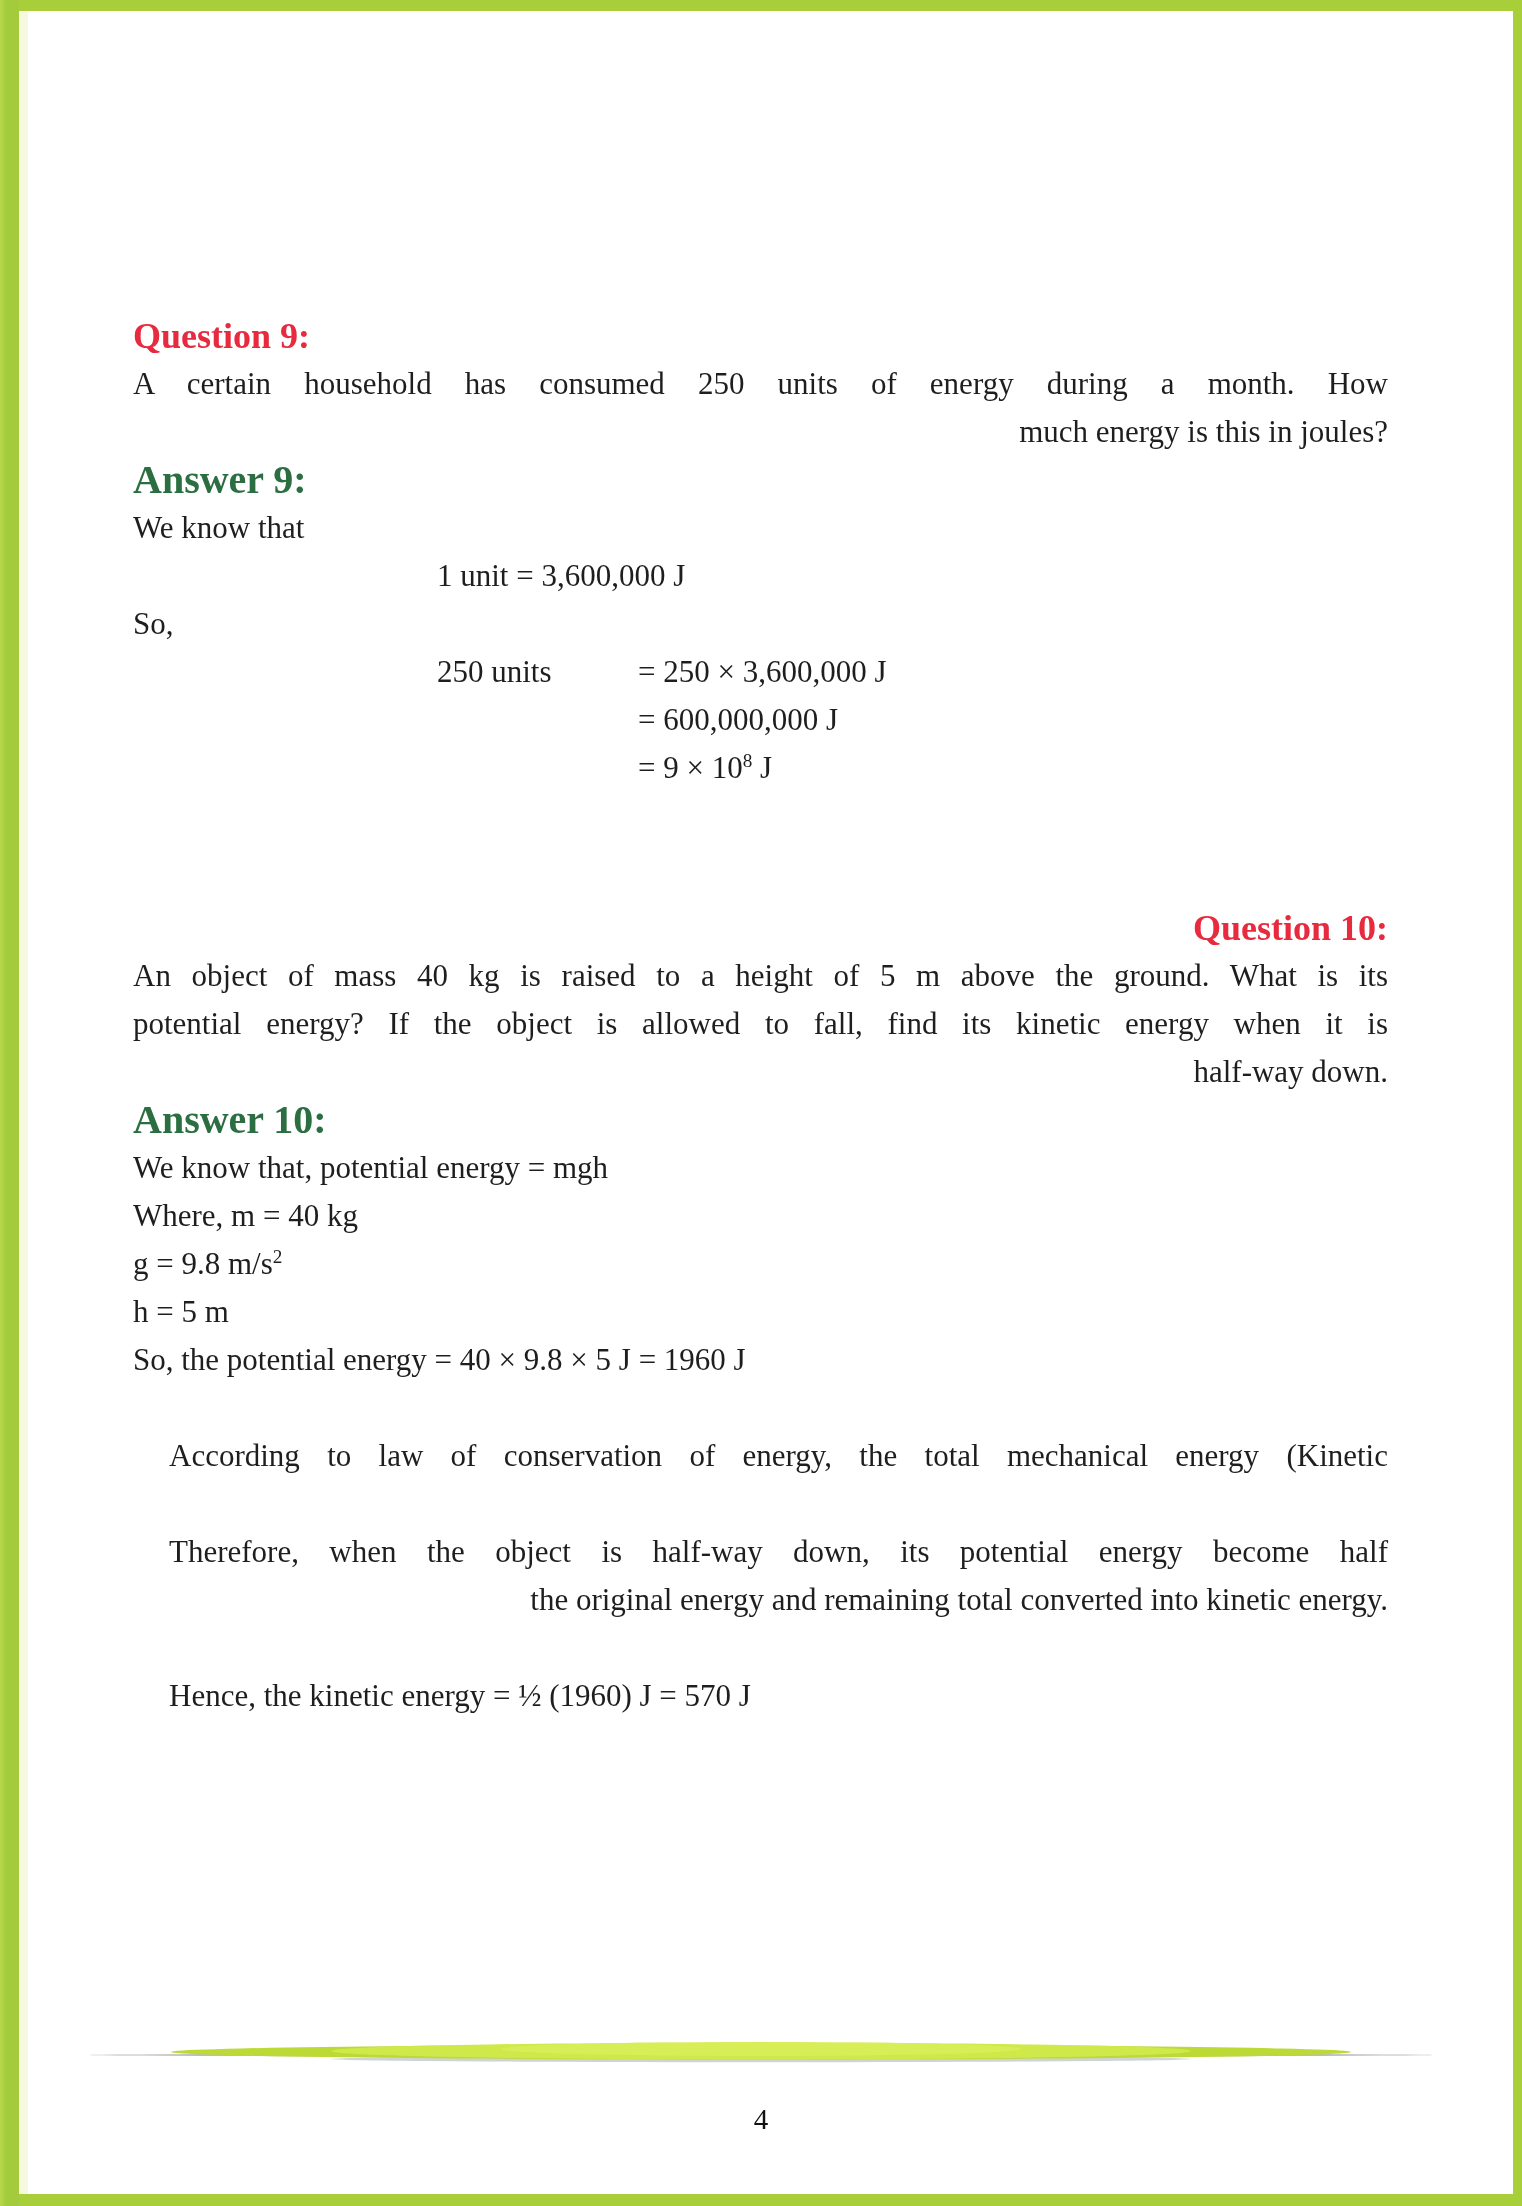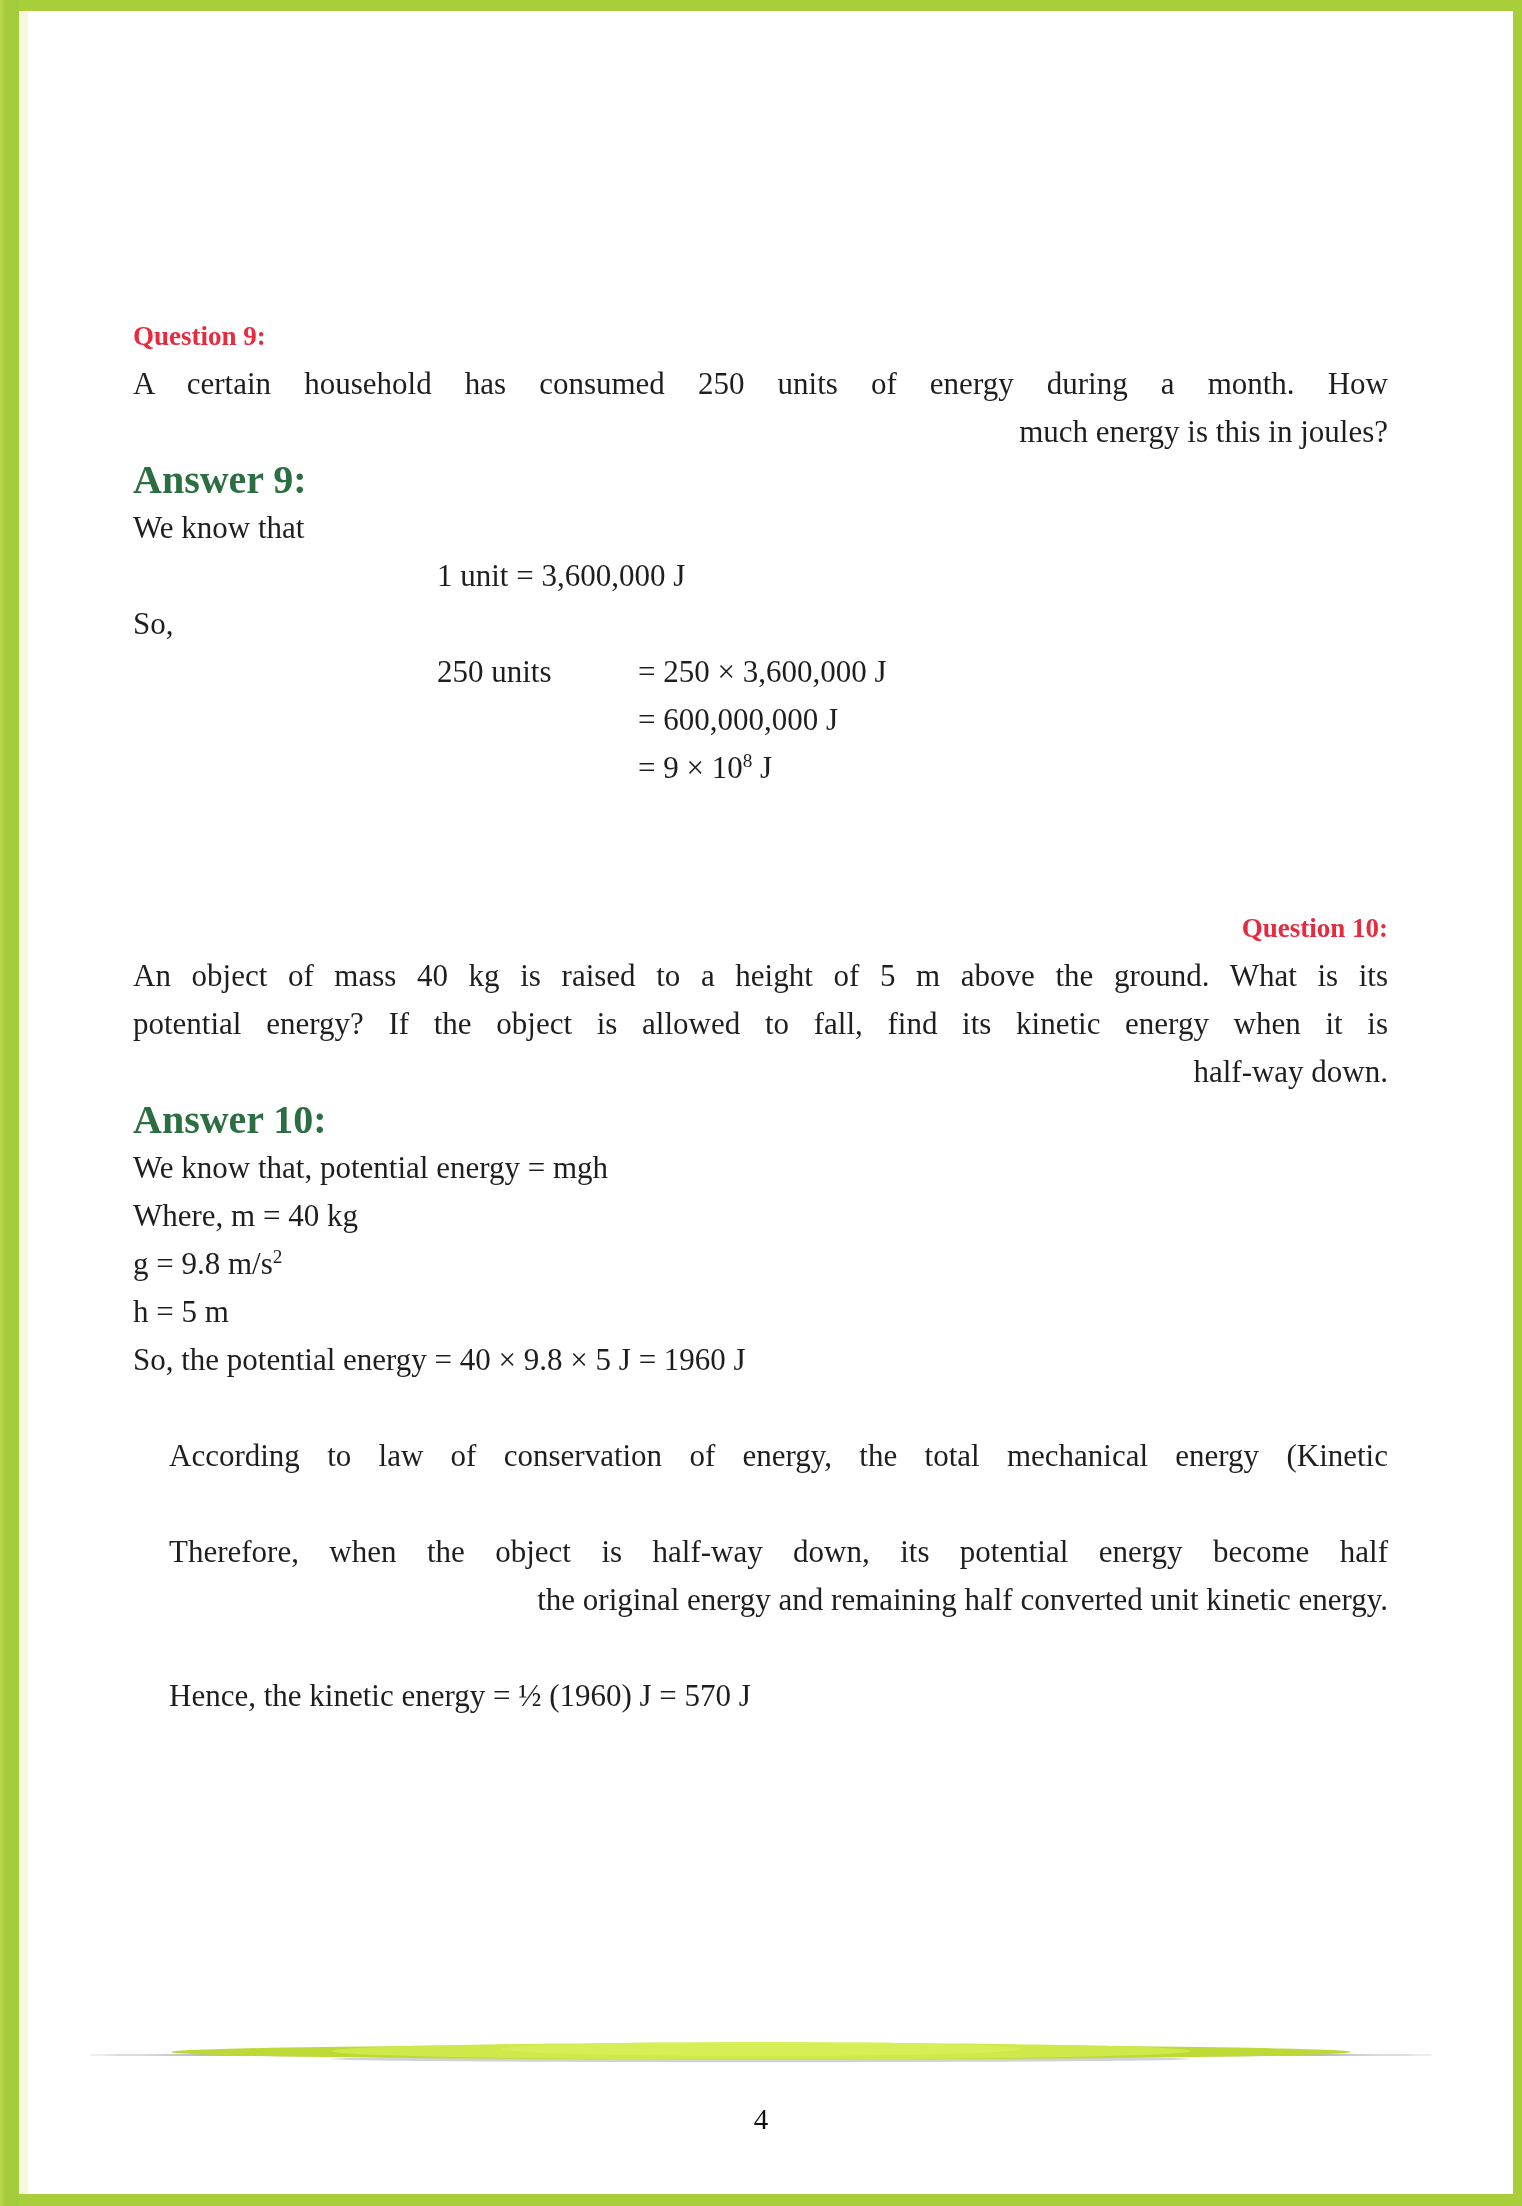--- a/index.html
+++ b/index.html
@@ -28,21 +28,21 @@
 
   
   .content {
     position: absolute;
     top: 312px;
     left: 133px;
     width: 1255px;
     font-size: 31px;
     line-height: 48px;
   }
-  .q-head { font-size: 27px; font-weight: bold; color: var(--question-red); line-height: 48px; }
+  .q-head { font-size: 36px; font-weight: bold; color: var(--question-red); line-height: 48px; }
   .a-head { font-size: 40px; font-weight: bold; color: var(--answer-green); line-height: 48px; }
   .q10-gap { margin-top: 112px; text-align: right; }
   .line { line-height: 48px; }
   .jline { text-align: justify; text-align-last: justify; }
   .jline-last { text-align: right; }
   .spaced { margin-top: 48px; margin-left: 36px; }
   .eq-indent { padding-left: 304px; }
   .eq-col { padding-left: 505px; }
   .eq-label { display: inline-block; width: 201px; }
   .hence-label { display: inline-block; width: 505px; }
@@ -107,21 +107,21 @@
   <div class="line"><span>g = 9.8 m/s</span><sup>2</sup></div>
   <div class="line">h = 5 m</div>
   <div class="line">So, the potential energy = 40 × 9.8 × 5 J = 1960 J</div>
 
   <div class="spaced">
     <div class="line jline">According to law of conservation of energy, the total mechanical energy (Kinetic</div>
   </div>
 
   <div class="spaced">
     <div class="line jline">Therefore, when the object is half-way down, its potential energy become half</div>
-    <div class="line jline-last">the original energy and remaining half converted unit kinetic energy.</div>
+    <div class="line jline-last">the original energy and remaining total converted into kinetic energy.</div>
   </div>
 
   <div class="line spaced">Hence, the kinetic energy = ½ (1960) J = 570 J</div>
 </div>
 
 <div class="divider-wrap">
   <svg width="1350" height="40" viewBox="0 0 1350 40">
     <ellipse cx="675" cy="17" rx="672" ry="1.6" fill="#b9bdbd"></ellipse>
     <ellipse cx="675" cy="21" rx="430" ry="3.2" fill="#a9aeae" opacity="0.55"></ellipse>
     <ellipse cx="675" cy="14" rx="590" ry="7.5" fill="#bcd936"></ellipse>

